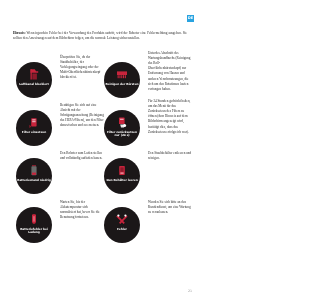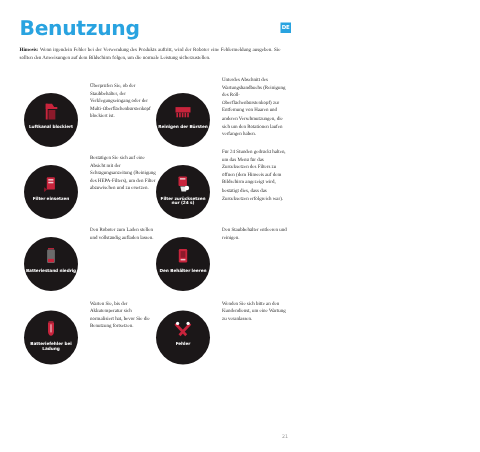--- a/index.html
+++ b/index.html
@@ -153,21 +153,20 @@
     font-size: 3.2px;
     color: #9a9a9a;
     font-family: "DejaVu Sans", sans-serif;
   }
 </style>
 </head>
 <body>
 
 <div class="page">
 
-  <h1 class="page-title">Benutzung</h1>
 
   <div class="section-badge">DE</div>
 
   <p class="note"><span class="note-lead">Hinweis:</span><span> Wenn irgendein Fehler bei der Verwendung des Produkts auftritt, wird der Roboter eine Fehlermeldung ausgeben. Sie sollten den Anweisungen auf dem Bildschirm folgen, um die normale Leistung sicherzustellen.</span></p>
 
   <div class="steps">
 
     <div class="step col-left row-1">
       <div class="badge">
         <span class="badge-glyph">

